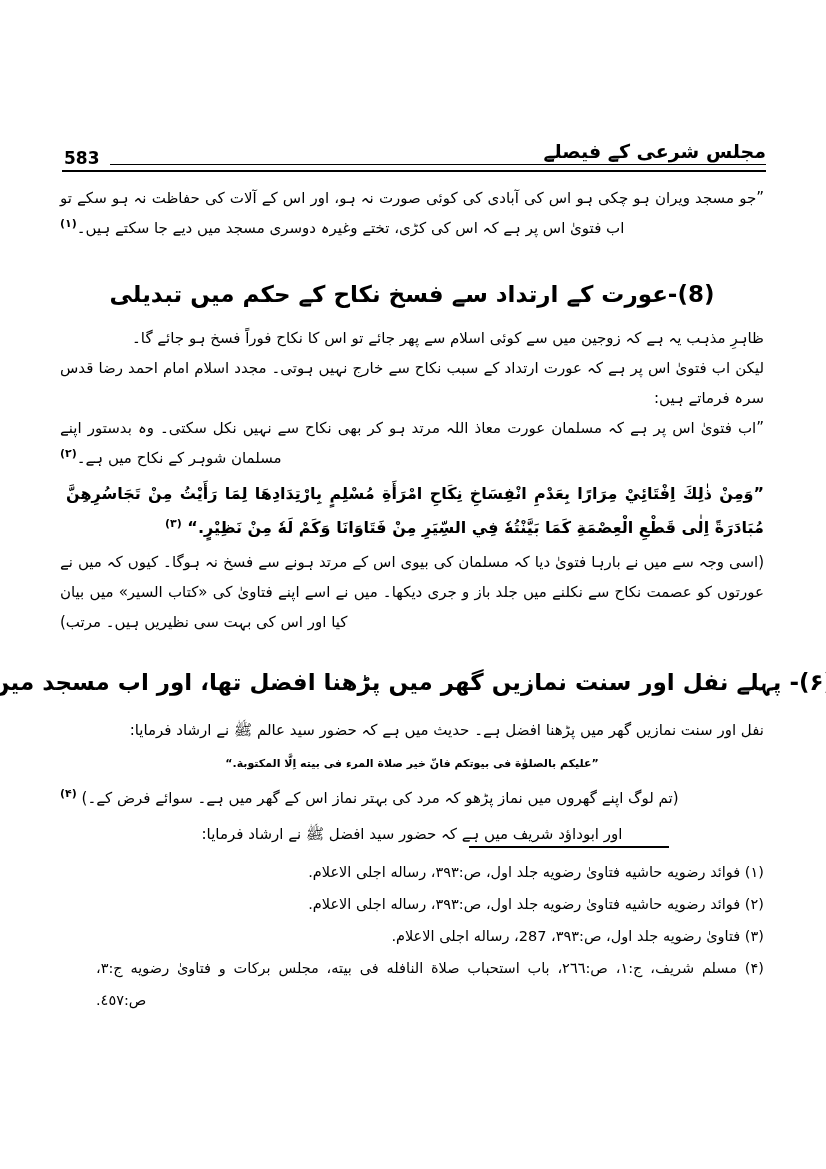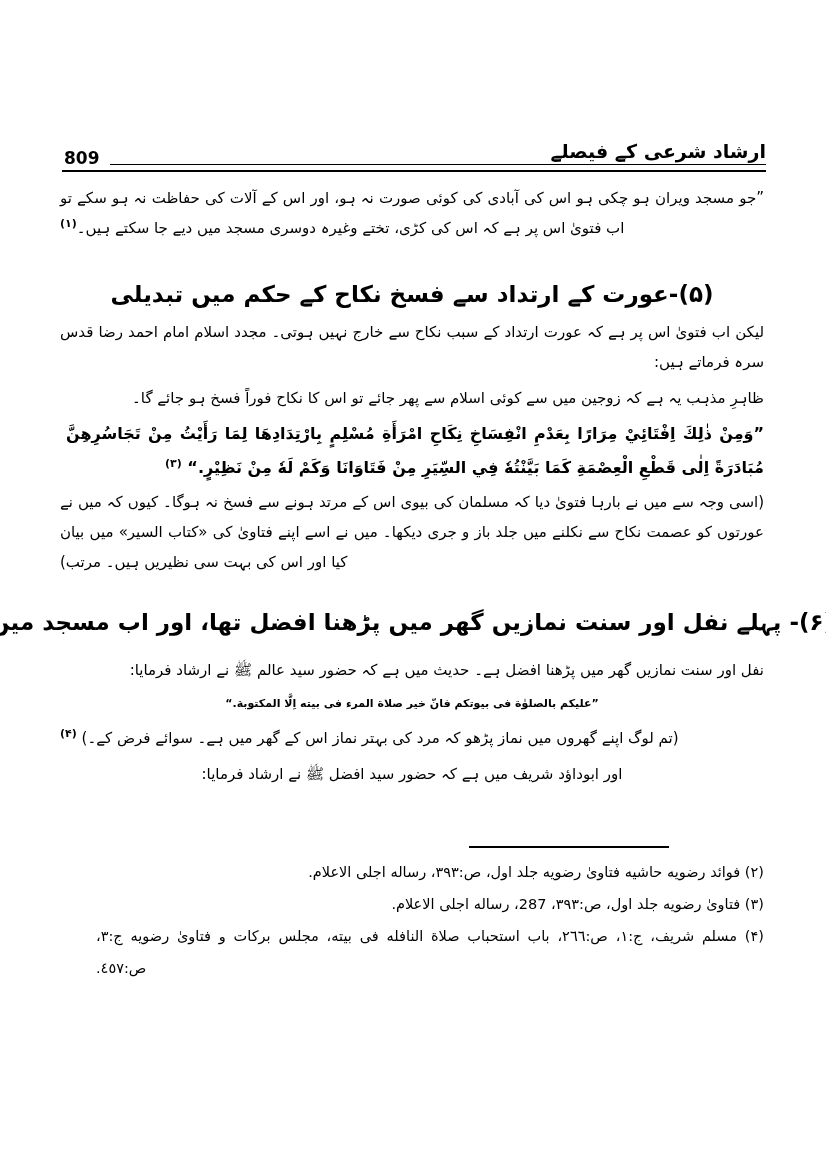--- a/index.html
+++ b/index.html
@@ -36,39 +36,40 @@
   .fn-marker{font-weight:normal;}
 </style>
 </head>
 <body>
 
 <div class="page">
 
   <div class="header">
     <div class="header-row">
       <div class="header-title-wrap">
-        <span class="header-title">ارشاد شرعی کے فیصلے</span>
+        <span class="header-title">مجلس شرعی کے فیصلے</span>
       </div>
-      <span class="page-number">809</span>
+      <span class="page-number">583</span>
     </div>
     <div class="thick-rule"></div>
   </div>
 
   <div class="content">
 
     <p class="para last-left"><span>”جو مسجد ویران ہو چکی ہو اس کی آبادی کی کوئی صورت نہ ہو، اور اس کے آلات کی حفاظت نہ ہو سکے تو اب فتویٰ اس پر ہے کہ اس کی کڑی، تختے وغیرہ دوسری مسجد میں دیے جا سکتے ہیں۔</span><sup class="fnref">(۱)</sup></p>
 
     <div class="section-heading h5-wrap">
-      <span>(۵)-عورت کے ارتداد سے فسخ نکاح کے حکم میں تبدیلی</span>
+      <span>(8)-عورت کے ارتداد سے فسخ نکاح کے حکم میں تبدیلی</span>
     </div>
+
+    <p class="para mt6">ظاہرِ مذہب یہ ہے کہ زوجین میں سے کوئی اسلام سے پھر جائے تو اس کا نکاح فوراً فسخ ہو جائے گا۔</p>
 
     <p class="para">لیکن اب فتویٰ اس پر ہے کہ عورت ارتداد کے سبب نکاح سے خارج نہیں ہوتی۔ مجدد اسلام امام احمد رضا قدس سرہ فرماتے ہیں:</p>
 
-    <p class="para mt6">ظاہرِ مذہب یہ ہے کہ زوجین میں سے کوئی اسلام سے پھر جائے تو اس کا نکاح فوراً فسخ ہو جائے گا۔</p>
-
+    <p class="para last-left"><span>”اب فتویٰ اس پر ہے کہ مسلمان عورت معاذ اللہ مرتد ہو کر بھی نکاح سے نہیں نکل سکتی۔ وہ بدستور اپنے مسلمان شوہر کے نکاح میں ہے۔</span><sup class="fnref">(۲)</sup></p>
 
     <p class="arabic"><span>”وَمِنْ ذٰلِكَ اِفْتَائِيْ مِرَارًا بِعَدْمِ انْفِسَاخِ نِكَاحِ امْرَأَةِ مُسْلِمٍ بِارْتِدَادِهَا لِمَا رَأَيْتُ مِنْ تَجَاسُرِهِنَّ مُبَادَرَةً اِلٰى قَطْعِ الْعِصْمَةِ كَمَا بَيَّنْتُهٗ فِي السِّيَرِ مِنْ فَتَاوَانَا وَكَمْ لَهٗ مِنْ نَظِيْرٍ.“</span> <sup class="fnref">(۳)</sup></p>
 
     <p class="para last-left">(اسی وجہ سے میں نے بارہا فتویٰ دیا کہ مسلمان کی بیوی اس کے مرتد ہونے سے فسخ نہ ہوگا۔ کیوں کہ میں نے عورتوں کو عصمت نکاح سے نکلنے میں جلد باز و جری دیکھا۔ میں نے اسے اپنے فتاویٰ کی «کتاب السیر» میں بیان کیا اور اس کی بہت سی نظیریں ہیں۔ مرتب)</p>
 
     <div class="section-heading h6-wrap">
       <span>(۶)- پہلے نفل اور سنت نمازیں گھر میں پڑھنا افضل تھا، اور اب مسجد میں</span>
     </div>
 
     <p class="para">نفل اور سنت نمازیں گھر میں پڑھنا افضل ہے۔ حدیث میں ہے کہ حضور سید عالم ﷺ نے ارشاد فرمایا:</p>
@@ -77,19 +78,20 @@
 
     <p class="para last-left"><span>(تم لوگ اپنے گھروں میں نماز پڑھو کہ مرد کی بہتر نماز اس کے گھر میں ہے۔ سوائے فرض کے۔)</span> <sup class="fnref">(۴)</sup></p>
 
     <p class="para mt6" style="text-align:center;text-align-last:center;">اور ابوداؤد شریف میں ہے کہ حضور سید افضل ﷺ نے ارشاد فرمایا:</p>
 
   </div>
 
   <div class="footer">
     <div class="fn-separator"></div>
     <div class="footnotes">
+      <p class="footnote"><span class="fn-marker">(۱)</span> <span>فوائد رضویه حاشیه فتاویٰ رضویه جلد اول، ص:٣٩٣، رساله اجلی الاعلام.</span></p>
       <p class="footnote"><span class="fn-marker">(۲)</span> <span>فوائد رضویه حاشیه فتاویٰ رضویه جلد اول، ص:٣٩٣، رساله اجلی الاعلام.</span></p>
       <p class="footnote"><span class="fn-marker">(۳)</span> <span>فتاویٰ رضویه جلد اول، ص:٣٩٣، 287، رساله اجلی الاعلام.</span></p>
       <p class="footnote wrap-left"><span class="fn-marker">(۴)</span> <span>مسلم شریف، ج:١، ص:٢٦٦، باب استحباب صلاة النافله فی بیته، مجلس برکات و فتاویٰ رضویه ج:٣، ص:٤٥٧.</span></p>
     </div>
   </div>
 
 </div>
 
 </body></html>

